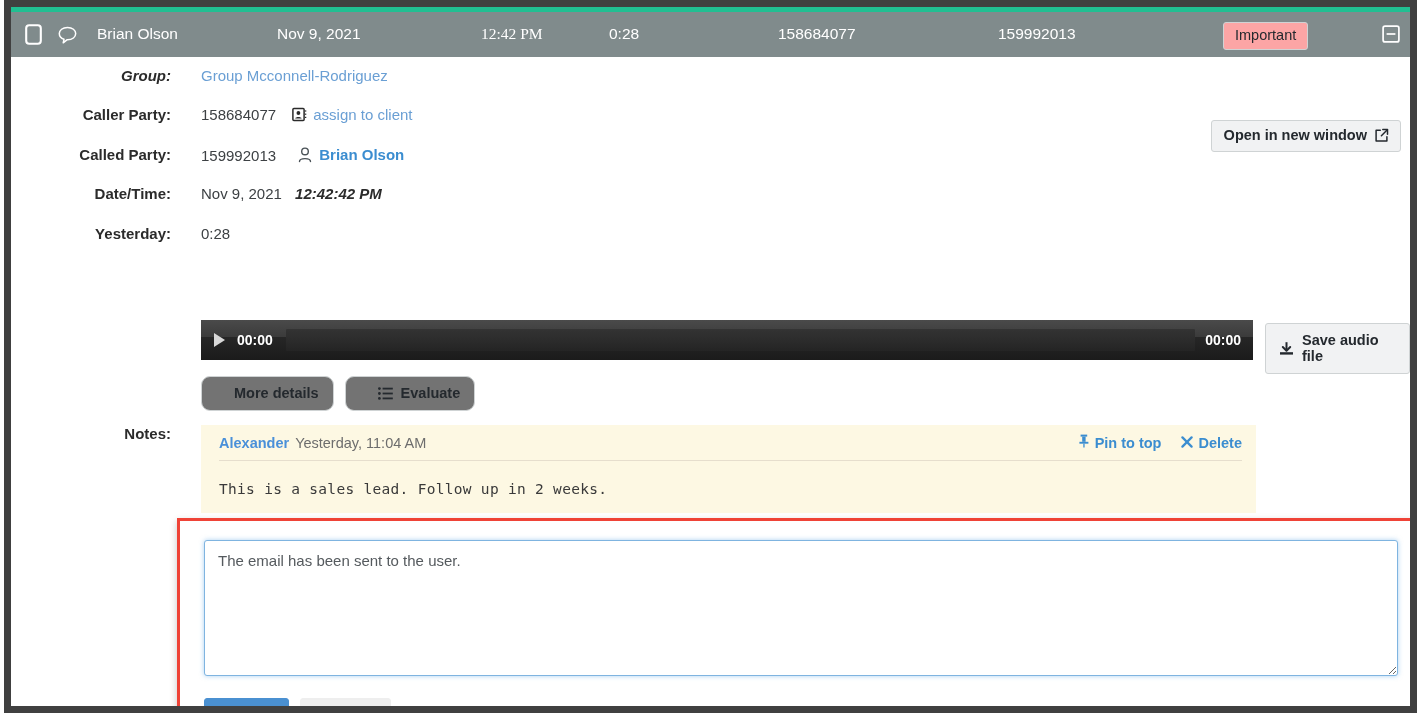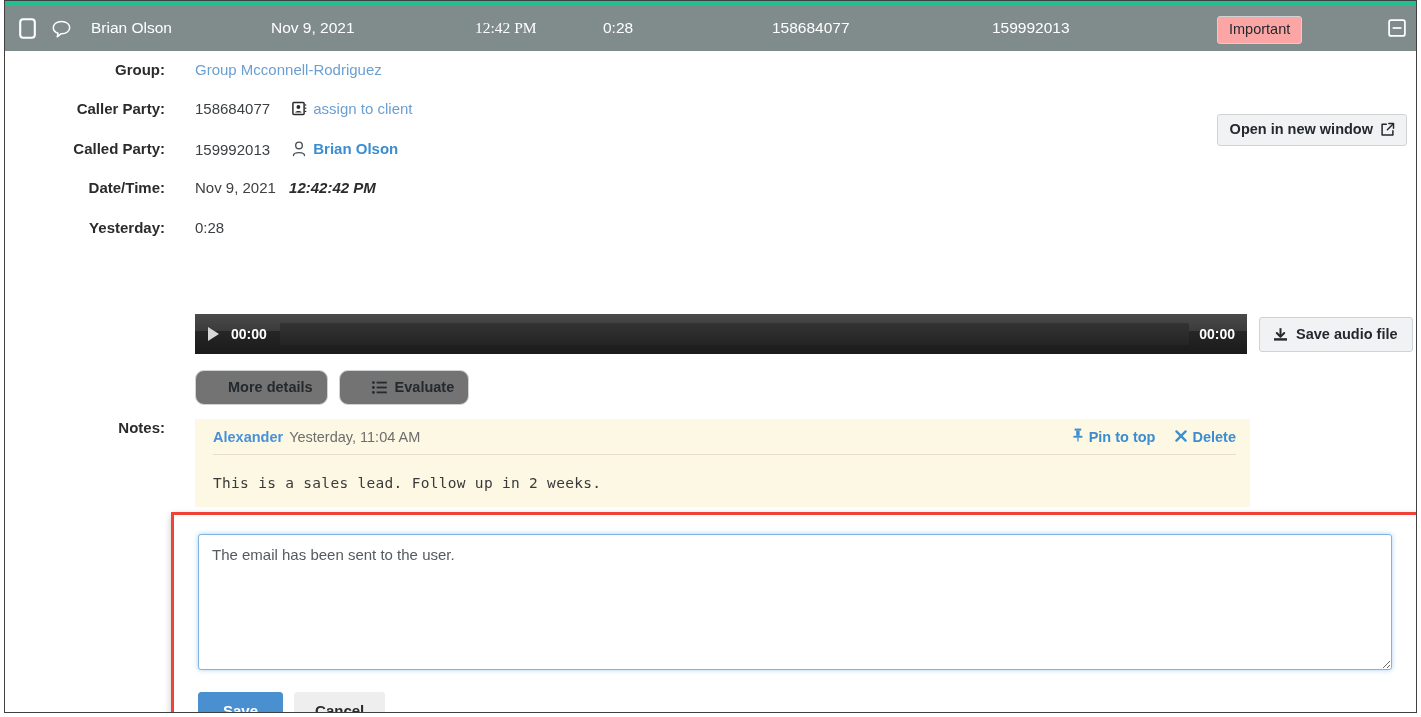--- a/index.html
+++ b/index.html
@@ -24,21 +24,21 @@
   }
 
   
   .card {
     position: absolute;
     left: 4px;
     top: 0px;
     width: 1413px;
     height: 713px;
     box-sizing: border-box;
-    border: 1px solid #404040;
+    border: 7px solid #404040;
     background: #ffffff;
     overflow: hidden;
   }
 
   
   .hdr-accent {
     height: 5px;
     background: #21bf92;
   }
   .hdr {
@@ -401,29 +401,29 @@
         <span>Open in new window</span>
         <span>
           <svg width="15" height="15" viewBox="0 0 15 15">
             <path d="M6.3 2.2 H2.1 V13 H12.9 V8.8" fill="none" stroke="#24292e" stroke-width="1.5" stroke-linejoin="round" stroke-linecap="round"></path>
             <path d="M8.8 1.6 H13.5 V6.3" fill="none" stroke="#24292e" stroke-width="1.5" stroke-linejoin="round" stroke-linecap="round"></path>
             <line x1="13.3" y1="1.8" x2="7.4" y2="7.7" stroke="#24292e" stroke-width="1.5" stroke-linecap="round"></line>
           </svg>
         </span>
       </div>
 
-      <div class="row-label" style="top:10px;">Group:</div>
+      <div class="row-label" style="top:10px;font-style:italic;">Group:</div>
       <div class="row-value" style="top:10px;">
         <span class="lnk">Group Mcconnell-Rodriguez</span>
       </div>
 
       <div class="row-label" style="top:49px;">Caller Party:</div>
       <div class="row-value" style="top:49px;">
         <span>158684077</span>
-        <span style="display:inline-flex;align-items:center;gap:6px;margin-left:18px;vertical-align:-2px;">
+        <span style="display:inline-flex;align-items:center;gap:6px;margin-left:12px;vertical-align:-2px;">
           <span>
             <svg width="15" height="15" viewBox="0 0 15 15">
               <rect x="0.9" y="1.4" width="11.2" height="12.2" rx="1" ry="1" fill="none" stroke="#2b2b2b" stroke-width="1.5"></rect>
               <circle cx="6.4" cy="6.0" r="1.9" fill="#2b2b2b"></circle>
               <path d="M3.2 11.6 C3.6 9.6 9.2 9.6 9.6 11.6 Z" fill="#2b2b2b"></path>
               <line x1="13.6" y1="3.4" x2="13.6" y2="4.6" stroke="#2b2b2b" stroke-width="1.4"></line>
               <line x1="13.6" y1="6.6" x2="13.6" y2="7.8" stroke="#2b2b2b" stroke-width="1.4"></line>
               <line x1="13.6" y1="9.8" x2="13.6" y2="11.0" stroke="#2b2b2b" stroke-width="1.4"></line>
             </svg>
           </span>

